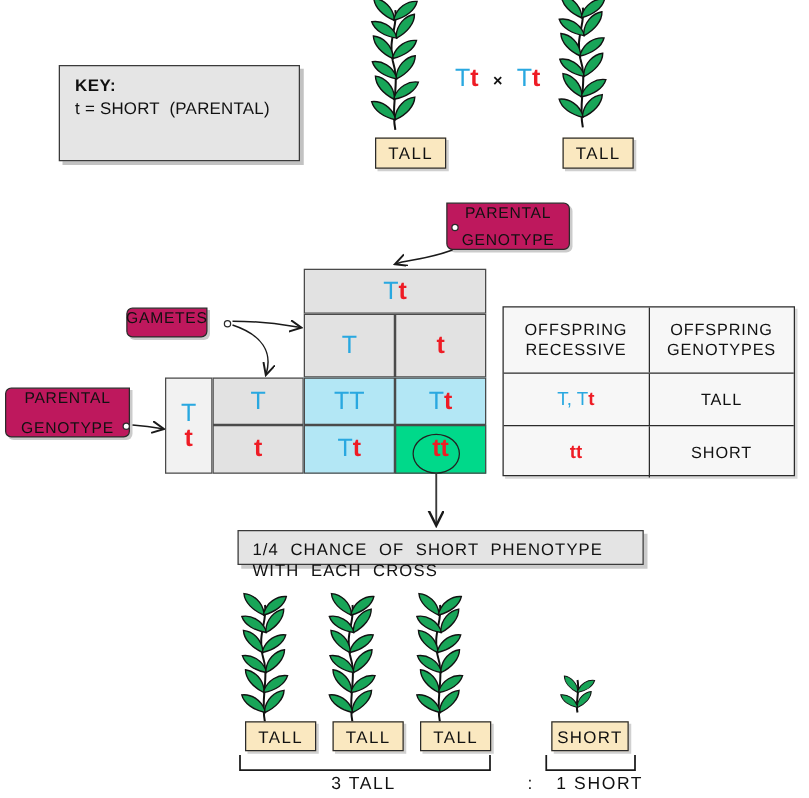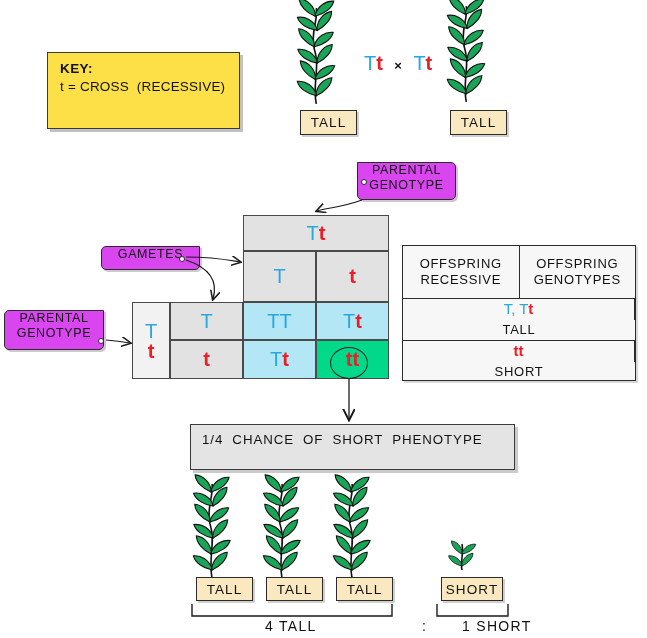--- a/index.html
+++ b/index.html
@@ -9,45 +9,45 @@
     font-family:"Liberation Sans","DejaVu Sans",sans-serif;
     position:relative;
     overflow:hidden;
     -webkit-font-smoothing:antialiased;
   }
   .abs{position:absolute;}
 
   
   #key-box{
     left:47px;top:52px;width:193px;height:77px;
-    background:#fde047;
+    background:#e5e5e5;
     border:1px solid #3a3a3a;
     box-shadow:3px 3px 0 rgba(120,120,120,0.45);
     box-sizing:border-box;
     padding:7px 0 0 12px;
   }
   #key-box .k-title{font-size:13.5px;font-weight:bold;color:#111;letter-spacing:.4px;line-height:17px;}
   #key-box .k-line{font-size:13.5px;color:#111;letter-spacing:.2px;line-height:19px;white-space:pre;}
 
   
   .pheno-box{
     background:#fae8c0;
     border:1.4px solid #2b2b2b;
     box-sizing:border-box;
     display:flex;align-items:center;justify-content:center;
     font-size:13.5px;color:#111;letter-spacing:1.1px;
     box-shadow:2px 2px 0 rgba(120,120,120,0.35);
   }
 
   
   .callout{
-    background:#d946ef;
+    background:#be185d;
     border:1.3px solid #2b2b2b;
     box-sizing:border-box;
-    display:flex;flex-direction:column;align-items:center;justify-content:flex-start;
+    display:flex;flex-direction:column;align-items:center;justify-content:space-between;
     font-size:12.5px;color:#111;letter-spacing:.6px;line-height:14.5px;
     border-radius:5px;
     box-shadow:2px 2px 0 rgba(125,125,125,0.4);
     text-align:center;
   }
   .callout.notch-r{border-top-right-radius:0;}
   .callout.notch-l{border-top-left-radius:0;}
   .nub{position:absolute;width:4px;height:4px;border:1.2px solid #2b2b2b;border-radius:50%;background:#fff;}
 
   
@@ -74,52 +74,52 @@
   
   #offspring-table{
     left:402px;top:245px;width:234px;height:136px;
     border:1.4px solid #2b2b2b;box-sizing:border-box;
     background:#f7f7f7;
     display:flex;flex-direction:column;
     box-shadow:2px 2px 0 rgba(125,125,125,0.3);
   }
   #offspring-table .row{display:flex;flex:0 0 auto;}
   #offspring-table .row.hdr{height:52px;}
-  #offspring-table .row.dat{height:41px;border-top:1.3px solid #2b2b2b;flex-direction:column;}
+  #offspring-table .row.dat{height:41px;border-top:1.3px solid #2b2b2b;}
   #offspring-table .cellT{
     flex:1 1 50%;display:flex;flex-direction:column;
     align-items:center;justify-content:center;
     font-size:13px;color:#111;letter-spacing:.7px;line-height:16px;
   }
   #offspring-table .cellT.sep{border-right:1.3px solid #2b2b2b;}
   #offspring-table .geno{font-size:15px;letter-spacing:0;}
 
   
   #chance-banner{
-    left:190px;top:424px;width:325px;height:46px;
+    left:190px;top:424px;width:325px;height:28px;
     background:#e4e4e4;border:1.2px solid #3a3a3a;
     box-sizing:border-box;padding:6px 0 0 11px;
     box-shadow:3px 3px 0 rgba(125,125,125,0.4);
   }
   #chance-banner div{font-size:13.3px;color:#111;letter-spacing:.9px;line-height:17px;white-space:pre;}
 
   
   .ratio-txt{font-size:14px;color:#111;letter-spacing:1.3px;}
 
   
   #overlay{position:absolute;left:0;top:0;width:647px;height:638px;pointer-events:none;}
   .cross-x{font-size:13px;color:#111;font-weight:bold;}
   .tt-label{font-size:20px;letter-spacing:0;}
 </style>
 </head>
 <body>
 
 <div class="abs" id="key-box">
   <div class="k-title">KEY:</div>
-  <div class="k-line">t = CROSS  (RECESSIVE)</div>
+  <div class="k-line">t = SHORT  (PARENTAL)</div>
 </div>
 
 <svg id="plants-top" class="abs" style="left:0;top:0;width:647px;height:638px;">
   <defs>
     <g id="leafpair">
       <path d="M0,0 C -9,-3 -16,-9 -17,-16 C -9,-16 -2,-10 0,-2 Z" fill="#18a558" stroke="#111" stroke-width="1.1"></path>
       <path d="M0,0 C 9,-3 16,-9 17,-16 C 9,-16 2,-10 0,-2 Z" fill="#18a558" stroke="#111" stroke-width="1.1"></path>
     </g>
     <g id="plant-tall">
       <path d="M14,96 C 10,76 18,60 12,42 C 8,26 16,14 14,2" fill="none" stroke="#111" stroke-width="1.6"></path>
@@ -183,21 +183,21 @@
 
 <div class="abs pheno-box" style="left:300px;top:110px;width:57px;height:25px;">TALL</div>
 <div class="abs pheno-box" style="left:450px;top:110px;width:57px;height:25px;">TALL</div>
 
 <div class="abs callout notch-l" style="left:357px;top:162px;width:99px;height:38px;">
   <div>PARENTAL</div>
   <div>GENOTYPE</div>
 </div>
 <div class="abs nub" style="left:361px;top:179px;"></div>
 
-<div class="abs callout notch-r" style="left:101px;top:246px;width:99px;height:24px;">
+<div class="abs callout notch-r" style="left:101px;top:246px;width:65px;height:24px;">
   <div>GAMETES</div>
 </div>
 <div class="abs nub" style="left:179px;top:256px;"></div>
 
 <div class="abs callout notch-r" style="left:4px;top:310px;width:100px;height:40px;">
   <div>PARENTAL</div>
   <div>GENOTYPE</div>
 </div>
 <div class="abs nub" style="left:98px;top:338px;"></div>
 
@@ -261,30 +261,31 @@
   <div class="row dat">
     <div class="cellT sep geno">
       <span class="t">tt</span>
     </div>
     <div class="cellT">SHORT</div>
   </div>
 </div>
 
 <div class="abs" id="chance-banner">
   <div>1/4  CHANCE  OF  SHORT  PHENOTYPE</div>
+  <div>WITH  EACH  CROSS</div>
 </div>
 
 <div class="abs pheno-box" style="left:196px;top:577px;width:57px;height:24px;">TALL</div>
 <div class="abs pheno-box" style="left:266px;top:577px;width:57px;height:24px;">TALL</div>
 <div class="abs pheno-box" style="left:336px;top:577px;width:57px;height:24px;">TALL</div>
 <div class="abs pheno-box" style="left:441px;top:577px;width:62px;height:24px;">SHORT</div>
 
-<div class="abs ratio-txt" style="left:265px;top:618px;">4 TALL</div>
+<div class="abs ratio-txt" style="left:265px;top:618px;">3 TALL</div>
 <div class="abs ratio-txt" style="left:422px;top:618px;">:</div>
-<div class="abs ratio-txt" style="left:445px;top:618px;margin-left:17px;">1 SHORT</div>
+<div class="abs ratio-txt" style="left:445px;top:618px;">1 SHORT</div>
 
 <svg id="overlay">
   <defs>
     <marker id="ah" markerWidth="9" markerHeight="9" refX="7" refY="4" orient="auto">
       <path d="M0,0 L8,4 L0,8" fill="none" stroke="#1a1a1a" stroke-width="1.3"></path>
     </marker>
   </defs>
 
   <path d="M362,200 C 340,208 325,208 317,211" fill="none" stroke="#1a1a1a" stroke-width="1.2" marker-end="url(#ah)"></path>
 

